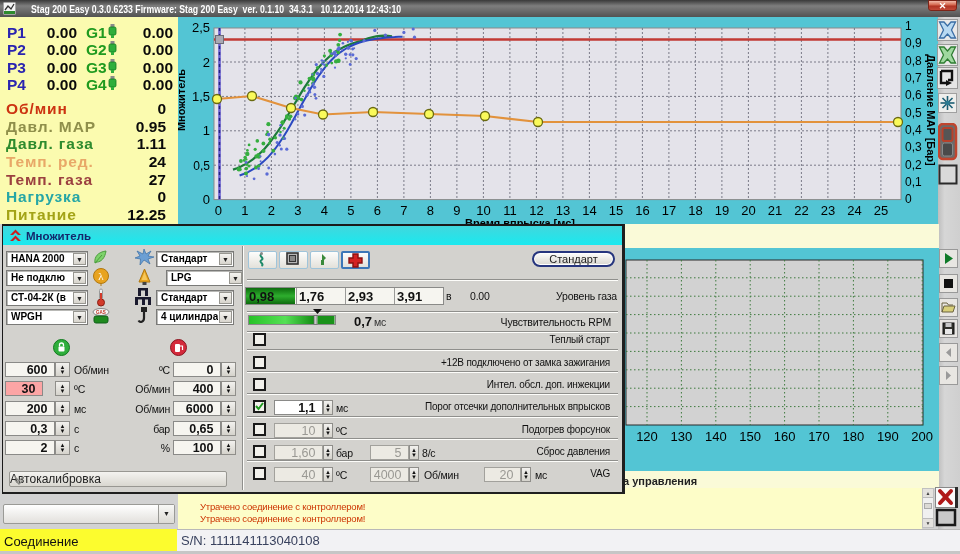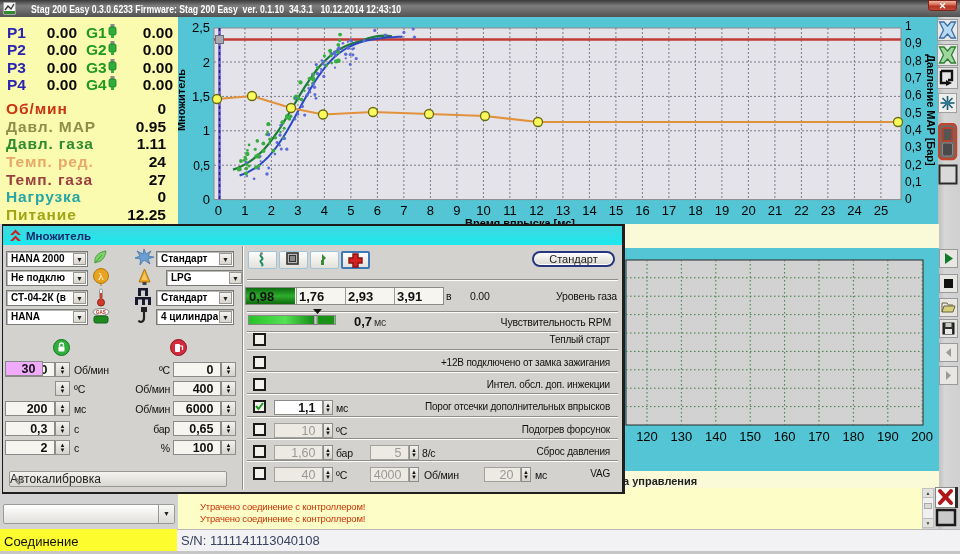--- a/index.html
+++ b/index.html
@@ -339,21 +339,21 @@
   </svg><div class="ab b" style="left:26px;top:230px;font-size:11.5px;color:#14276b">Множитель</div><div class="combo" style="left:6px;top:251px;width:82px;height:16px">
     <span>HANA 2000</span>
     <div class="carr">▼</div>
   </div><div class="combo" style="left:6px;top:270px;width:82px;height:16px">
     <span>Не подклю</span>
     <div class="carr">▼</div>
   </div><div class="combo" style="left:6px;top:289.5px;width:82px;height:16px">
     <span>СТ-04-2К (в</span>
     <div class="carr">▼</div>
   </div><div class="combo" style="left:6px;top:309px;width:82px;height:16px">
-    <span>HANA</span>
+    <span>WPGH</span>
     <div class="carr">▼</div>
   </div><div class="combo" style="left:156px;top:251px;width:78px;height:16px">
     <span>Стандарт</span>
     <div class="carr">▼</div>
   </div><div class="combo" style="left:166px;top:270px;width:78px;height:16px">
     <span>LPG</span>
     <div class="carr">▼</div>
   </div><div class="combo" style="left:156px;top:289.5px;width:78px;height:16px">
     <span>Стандарт</span>
     <div class="carr">▼</div>
@@ -455,21 +455,21 @@
     <circle cx="8.5" cy="8.5" r="8" fill="#2fae3c" stroke="#117a1e"></circle>
     <rect x="5.5" y="7.5" width="6" height="5" rx="1" fill="#fff"></rect>
     <path d="M6.5 7.5 V6 a2 2 0 0 1 4 0 V7.5" fill="none" stroke="#fff" stroke-width="1.3"></path>
   </svg><svg class="ab" style="left:170px;top:339px" width="17" height="17">
     <circle cx="8.5" cy="8.5" r="8" fill="#d42a3c" stroke="#8a1520"></circle>
     <rect x="5" y="5" width="5" height="8" rx="1" fill="#fff"></rect>
     <path d="M10 7 h2.5 v4" fill="none" stroke="#fff" stroke-width="1.2"></path>
   </svg><div class="fld" style="left:5px;top:361.5px;width:50px;height:15px;background:#f6f5f0">600&nbsp;</div><div class="spin" style="left:55px;top:361.5px;width:15px;height:15px">
     <i style="top:1px">▲︎</i>
     <i style="bottom:1px">▼︎</i>
-  </div><div class="lbl" style="left:74px;top:363.5px">Об/мин</div><div class="fld" style="left:5px;top:361px;width:38px;height:15px;background:#f0abfc">30&nbsp;</div><div class="spin" style="left:55px;top:381.2px;width:15px;height:15px">
+  </div><div class="lbl" style="left:74px;top:363.5px">Об/мин</div><div class="fld" style="left:5px;top:381px;width:38px;height:15px;background:#fca5a5">30&nbsp;</div><div class="spin" style="left:55px;top:381.2px;width:15px;height:15px">
     <i style="top:1px">▲︎</i>
     <i style="bottom:1px">▼︎</i>
   </div><div class="lbl" style="left:74px;top:383.2px">ºC</div><div class="fld" style="left:5px;top:400.9px;width:50px;height:15px;background:#f6f5f0">200&nbsp;</div><div class="spin" style="left:55px;top:400.9px;width:15px;height:15px">
     <i style="top:1px">▲︎</i>
     <i style="bottom:1px">▼︎</i>
   </div><div class="lbl" style="left:74px;top:402.9px">мс</div><div class="fld" style="left:5px;top:420.6px;width:50px;height:15px;background:#f6f5f0">0,3&nbsp;</div><div class="spin" style="left:55px;top:420.6px;width:15px;height:15px">
     <i style="top:1px">▲︎</i>
     <i style="bottom:1px">▼︎</i>
   </div><div class="lbl" style="left:74px;top:422.6px">с</div><div class="fld" style="left:5px;top:440.3px;width:50px;height:15px;background:#f6f5f0">2&nbsp;</div><div class="spin" style="left:55px;top:440.3px;width:15px;height:15px">
     <i style="top:1px">▲︎</i>

